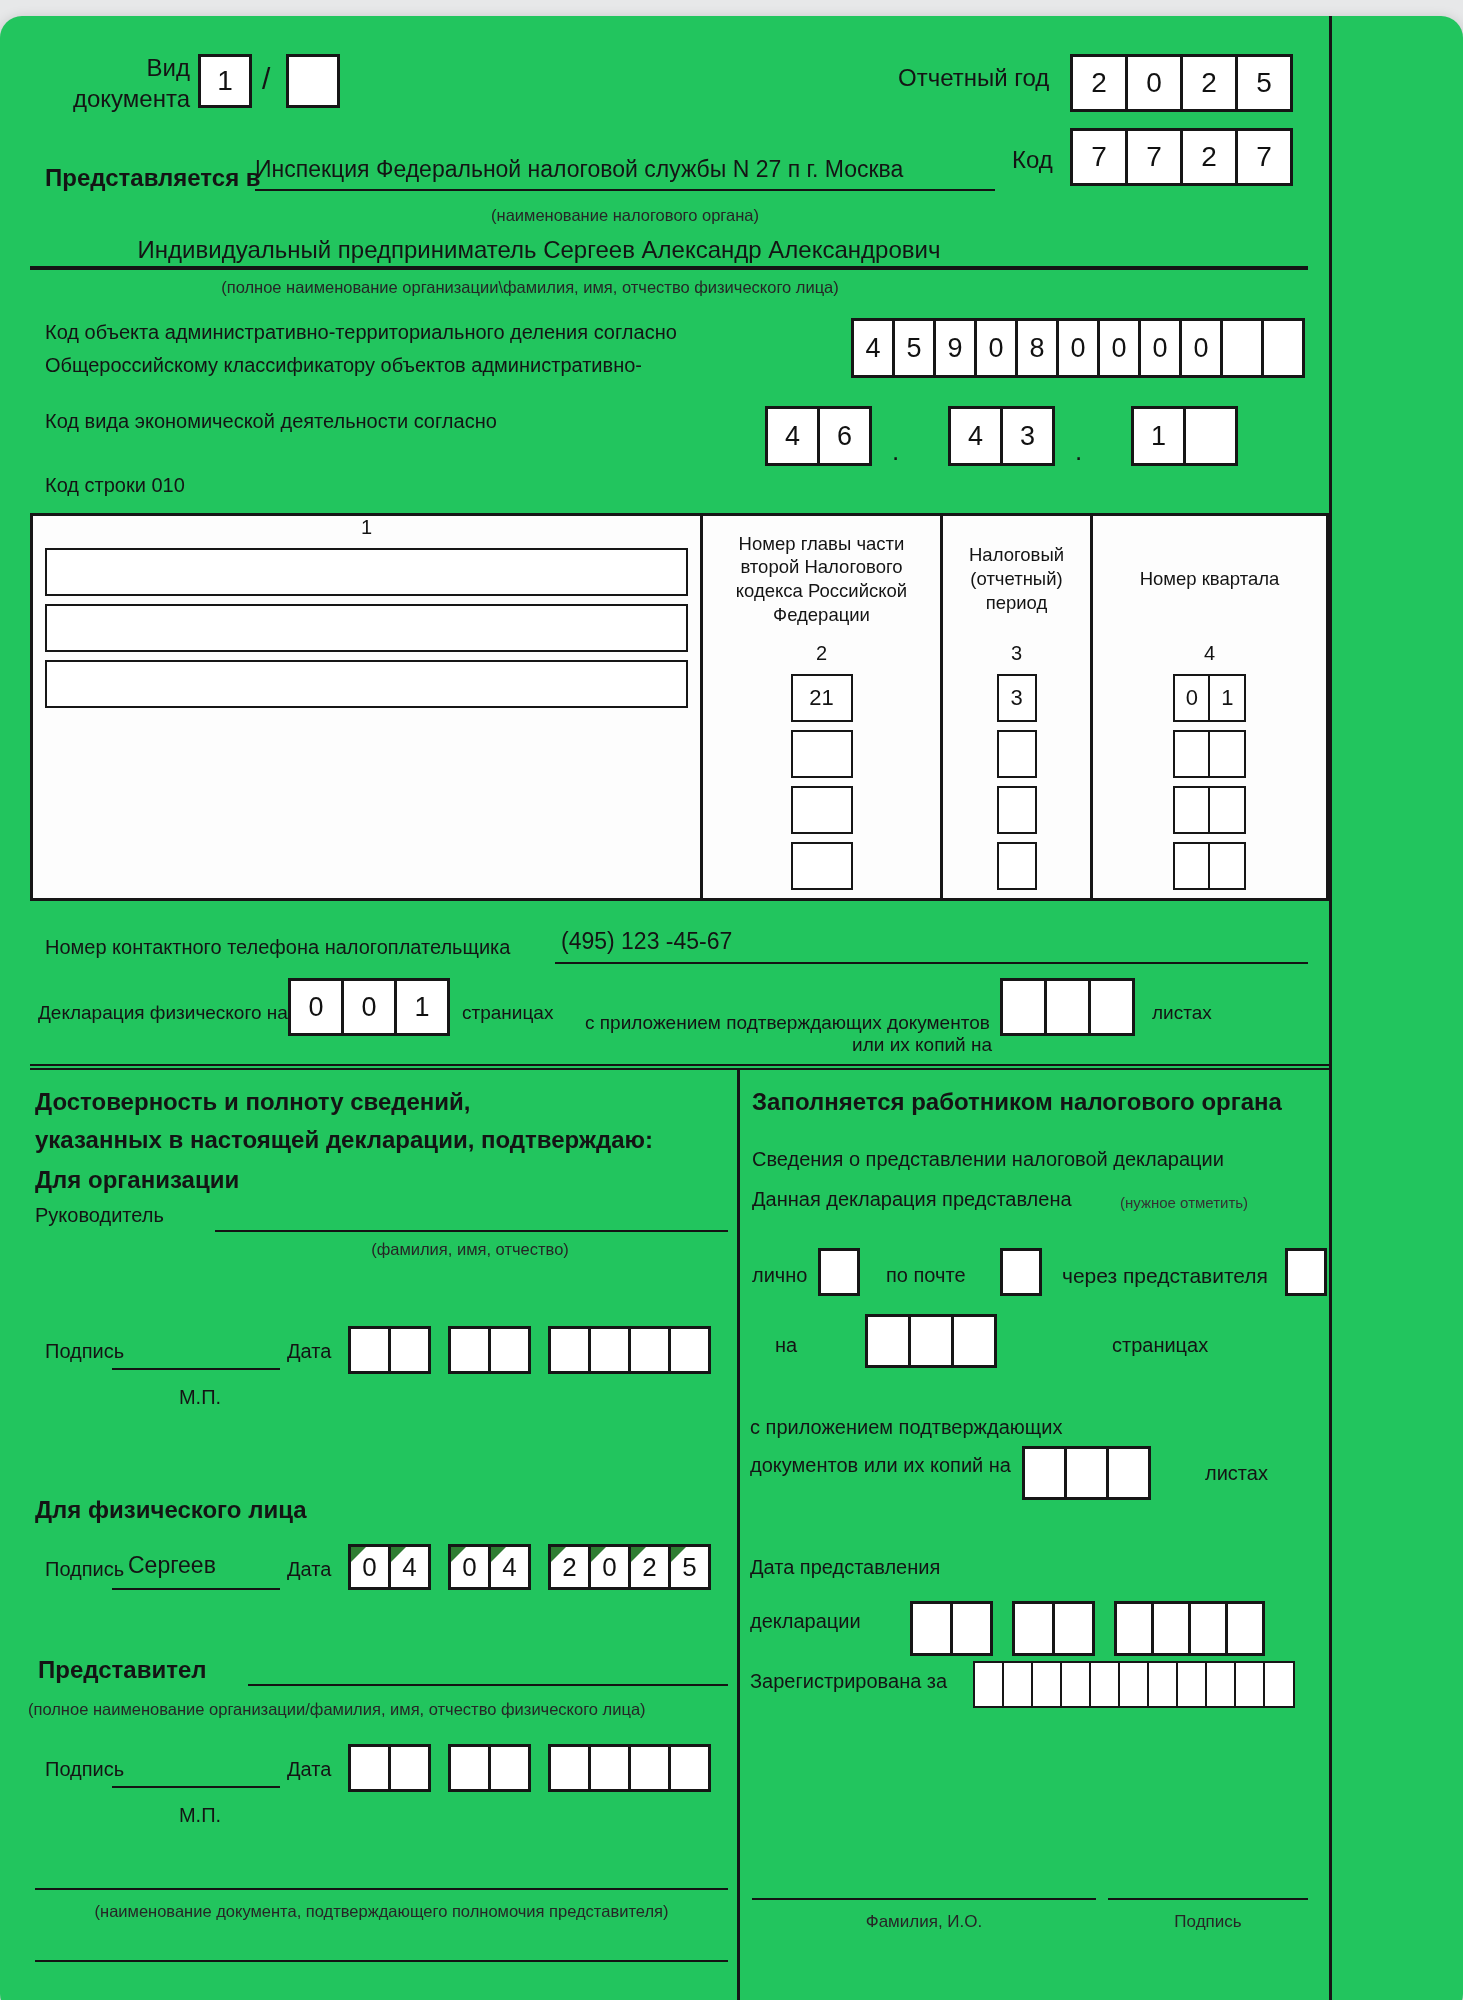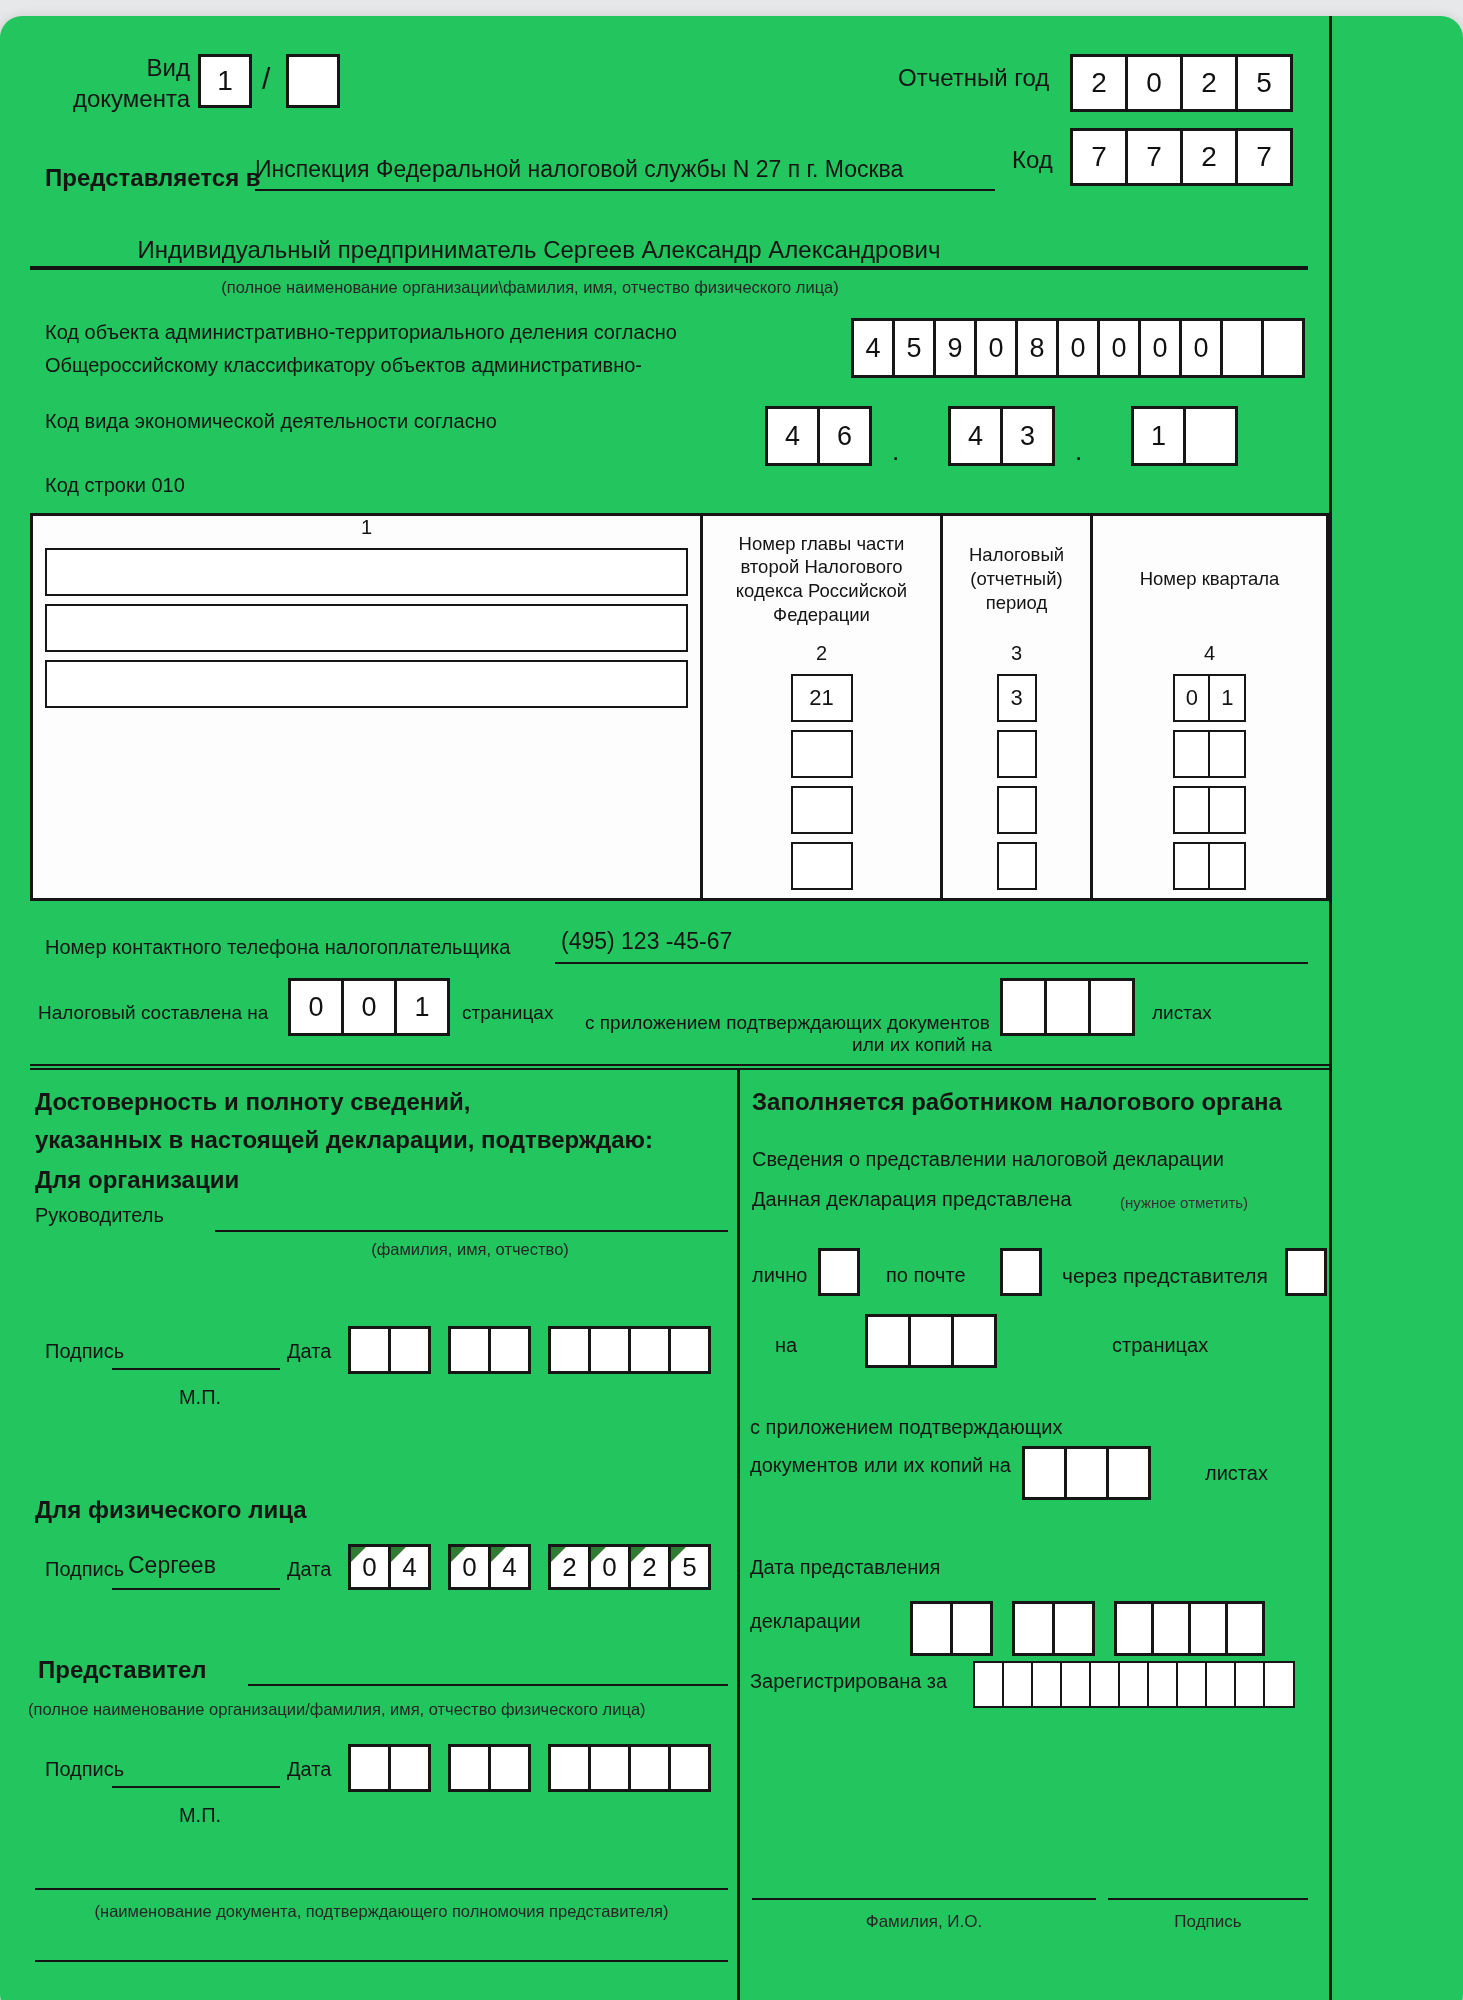--- a/index.html
+++ b/index.html
@@ -77,20 +77,21 @@
 
   <div class="abs lbl24 b" style="left:45px;top:146px;">Представляется в</div>
   <div class="abs uline" style="left:255px;top:140px;width:740px;height:33px;font-size:23px;">Инспекция Федеральной налоговой службы N 27 п г. Москва</div>
   <div class="abs lbl24" style="left:1012px;top:128px;">Код</div>
   <div class="cells abs" style="left:1070px;top:112px;">
     <span class="cell c58">7</span>
     <span class="cell c58">7</span>
     <span class="cell c58">2</span>
     <span class="cell c58">7</span>
   </div>
+  <div class="abs cap" style="left:255px;top:190px;width:740px;text-align:center;">(наименование налогового органа)</div>
 
   <div class="abs thick" style="left:30px;top:220px;width:1278px;height:34px;text-align:center;
        font-size:24px;padding-right:0;box-sizing:border-box;">
     <span style="display:inline-block;transform:translateX(-130px);">Индивидуальный предприниматель Сергеев Александр Александрович</span>
   </div>
   <div class="abs cap" style="left:30px;top:262px;width:1000px;text-align:center;">(полное наименование организации\фамилия, имя, отчество физического лица)</div>
 
   <div class="abs lbl" style="left:45px;top:303px;">Код объекта административно-территориального деления согласно</div>
   <div class="abs lbl" style="left:45px;top:336px;">Общероссийскому классификатору объектов административно-</div>
   <div class="cells abs" style="left:851px;top:302px;">
@@ -187,21 +188,21 @@
       <div class="trow">
         <div class="rbox rb38"></div>
         <div class="rbox rb38"></div>
       </div>
     </div>
   </div>
 
   <div class="abs lbl" style="left:45px;top:918px;">Номер контактного телефона налогоплательщика</div>
   <div class="abs uline" style="left:555px;top:912px;width:753px;height:36px;font-size:23px;padding-left:6px;box-sizing:border-box;">(495) 123 -45-67</div>
 
-  <div class="abs" style="left:38px;top:986px;font-size:19px;">Налоговый составлена на</div>
+  <div class="abs" style="left:38px;top:986px;font-size:19px;">Декларация физического на</div>
   <div class="cells abs" style="left:288px;top:962px;">
     <span class="cell c56">0</span>
     <span class="cell c56">0</span>
     <span class="cell c56">1</span>
   </div>
   <div class="abs" style="left:462px;top:986px;font-size:19px;">страницах</div>
   <div class="abs" style="left:585px;top:996px;font-size:19px;">с приложением подтверждающих документов</div>
   <div class="abs" style="left:770px;top:1018px;width:222px;text-align:right;font-size:19px;">или их копий на</div>
   <div class="cells abs" style="left:1000px;top:962px;">
     <span class="cell c47"></span>

